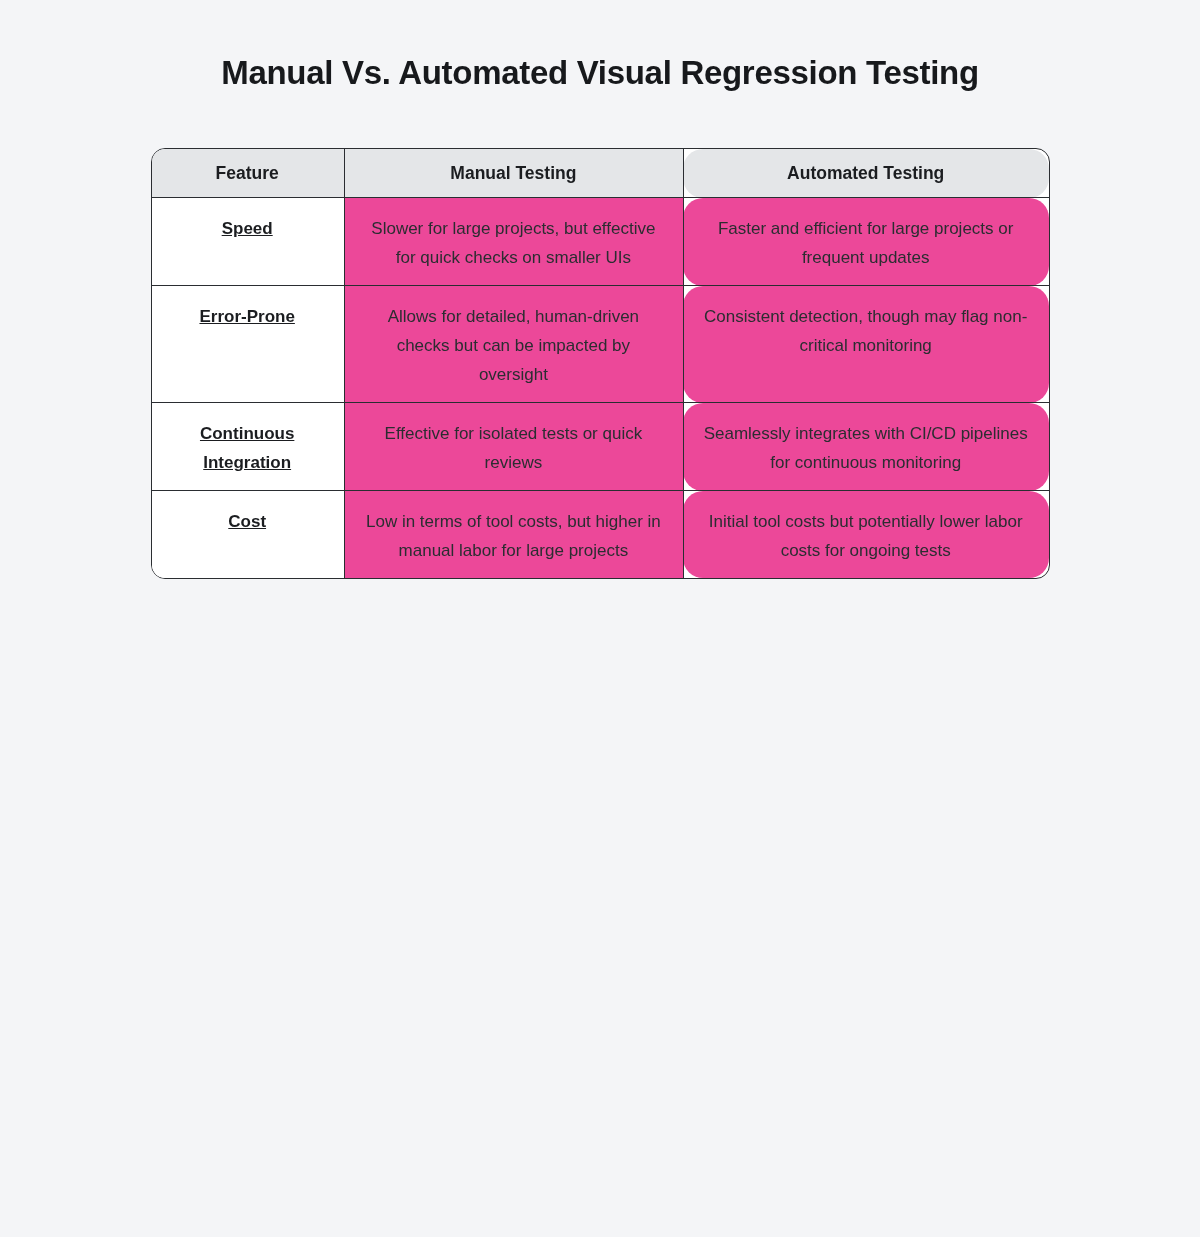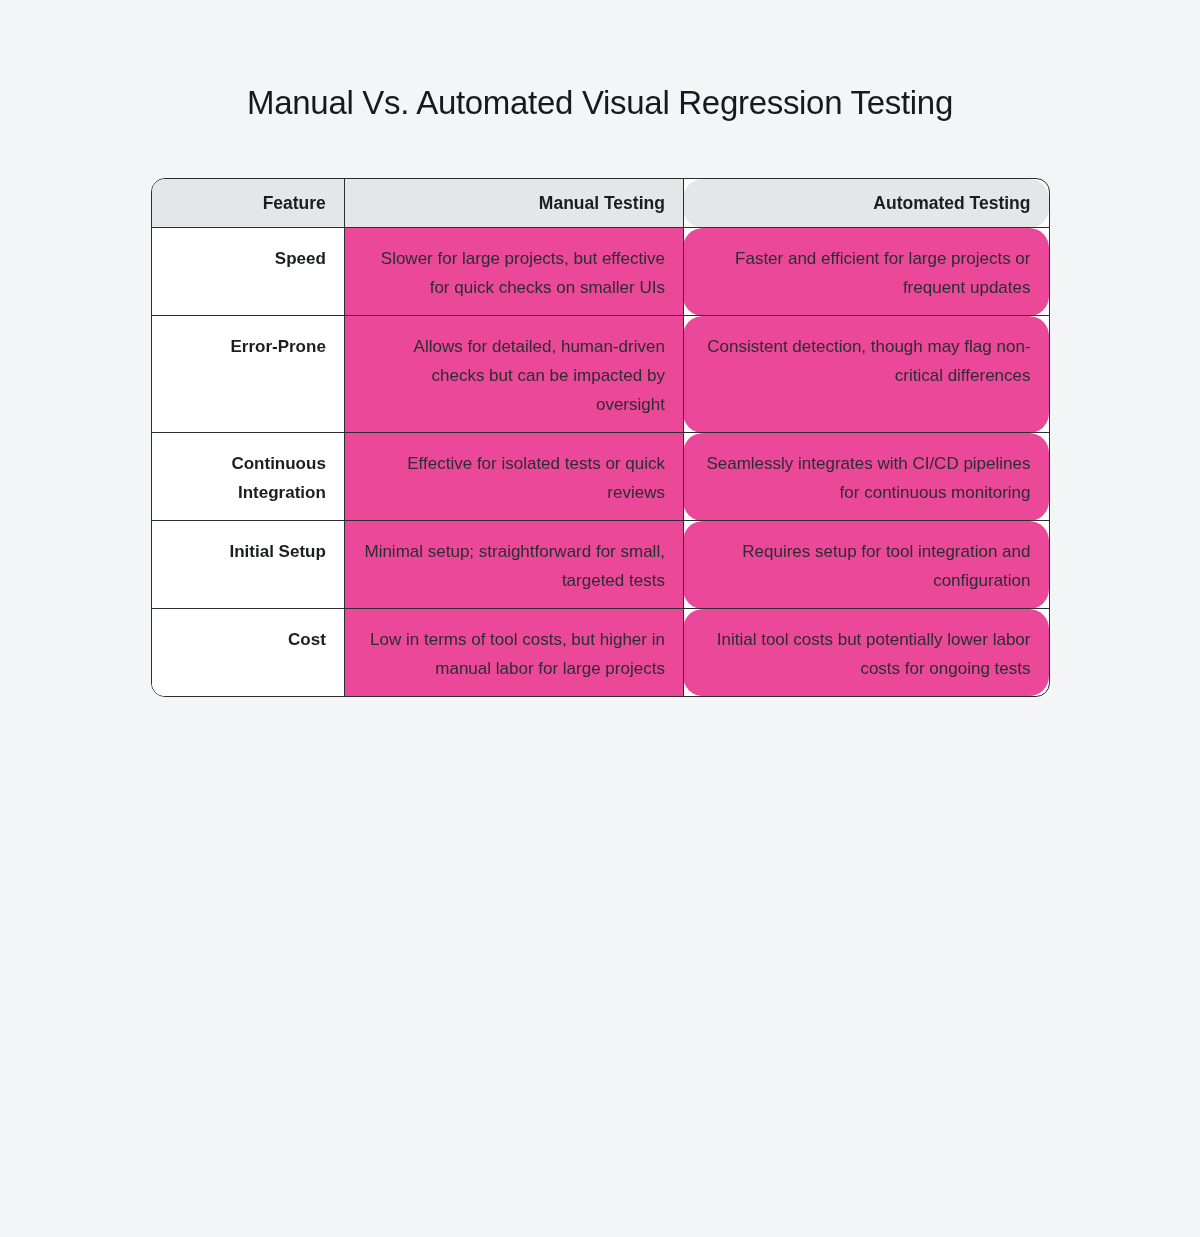--- a/index.html
+++ b/index.html
@@ -13,25 +13,25 @@
     font-family: "Liberation Sans", sans-serif;
     -webkit-font-smoothing: antialiased;
   }
   .page {
     width: 1200px;
     height: 1237px;
     overflow: hidden;
   }
   h1.page-title {
     margin: 0;
-    padding-top: 83px;
+    padding-top: 53px;
     text-align: center;
     font-size: 33px;
     line-height: 40px;
-    font-weight: 400;
+    font-weight: 700;
     color: #17191c;
     letter-spacing: -0.3px;
   }
   .table-wrap {
     width: 899px;
     margin: 55px auto 0 auto;
     background: #ffffff;
     border: 1.6px solid #2a2d31;
     border-radius: 14px;
     overflow: hidden;
@@ -43,21 +43,21 @@
     table-layout: fixed;
     font-size: 17px;
     color: #2b2d31;
   }
   col.c-feature   { width: 21.5%; }
   col.c-manual    { width: 37.8%; }
   col.c-automated { width: 40.7%; }
 
   table.compare th,
   table.compare td {
-    text-align: right;
+    text-align: center;
     vertical-align: top;
     border-right: 1.6px solid #2a2d31;
     border-bottom: 1.6px solid #2a2d31;
     padding: 16px 18px 13px 17px;
     line-height: 29px;
     word-wrap: break-word;
   }
   table.compare th:last-child,
   table.compare td:last-child {
     border-right: none;
@@ -73,20 +73,21 @@
     font-size: 17.5px;
     color: #1b1d20;
     line-height: 24px;
     padding-top: 12px;
     padding-bottom: 12px;
   }
   table.compare tbody th {
     font-weight: 700;
     color: #1b1d20;
     background: #ffffff;
+    text-decoration: underline;
   }
   table.compare tbody td {
     background: #ec4899;
   }
 </style>
 </head>
 <body>
 
 <div class="page">
 
@@ -108,31 +109,26 @@
       </thead>
       <tbody>
         <tr>
           <th>Speed</th>
           <td>Slower for large projects, but effective for quick checks on smaller UIs</td>
           <td>Faster and efficient for large projects or frequent updates</td>
         </tr>
         <tr>
           <th>Error-Prone</th>
           <td>Allows for detailed, human-driven checks but can be impacted by oversight</td>
-          <td>Consistent detection, though may flag non-critical differences</td>
+          <td>Consistent detection, though may flag non-critical monitoring</td>
         </tr>
         <tr>
           <th>Continuous Integration</th>
           <td>Effective for isolated tests or quick reviews</td>
           <td>Seamlessly integrates with CI/CD pipelines for continuous monitoring</td>
-        </tr>
-        <tr>
-          <th>Initial Setup</th>
-          <td>Minimal setup; straightforward for small, targeted tests</td>
-          <td>Requires setup for tool integration and configuration</td>
         </tr>
         <tr>
           <th>Cost</th>
           <td>Low in terms of tool costs, but higher in manual labor for large projects</td>
           <td>Initial tool costs but potentially lower labor costs for ongoing tests</td>
         </tr>
       </tbody>
     </table>
   </div>
 

